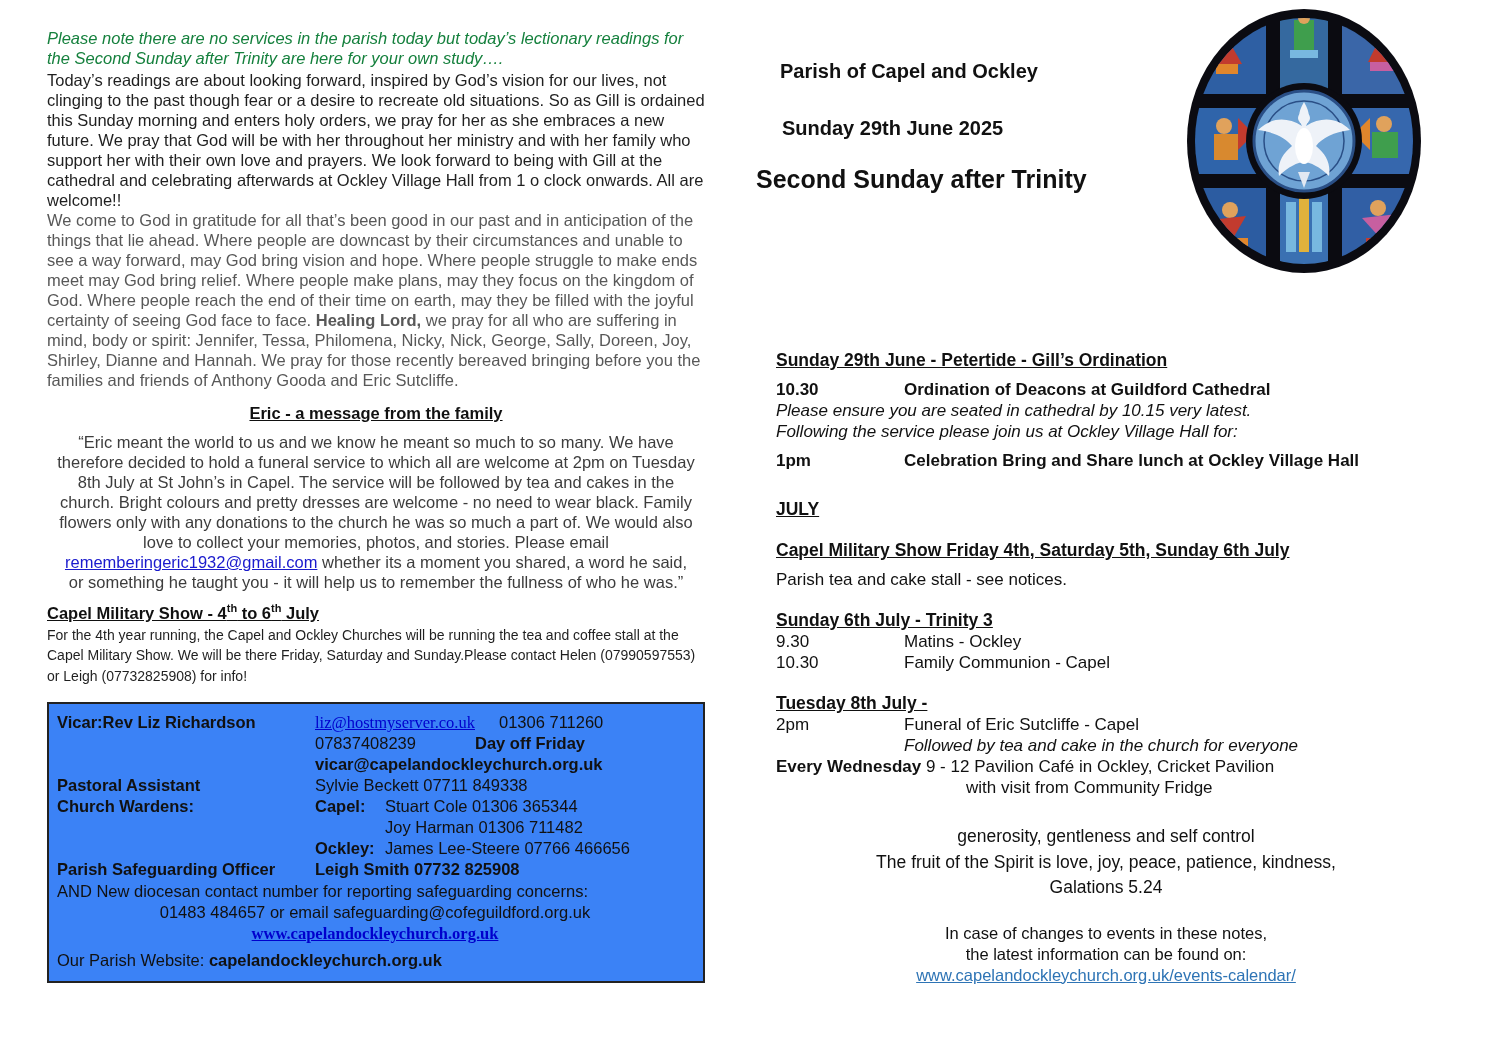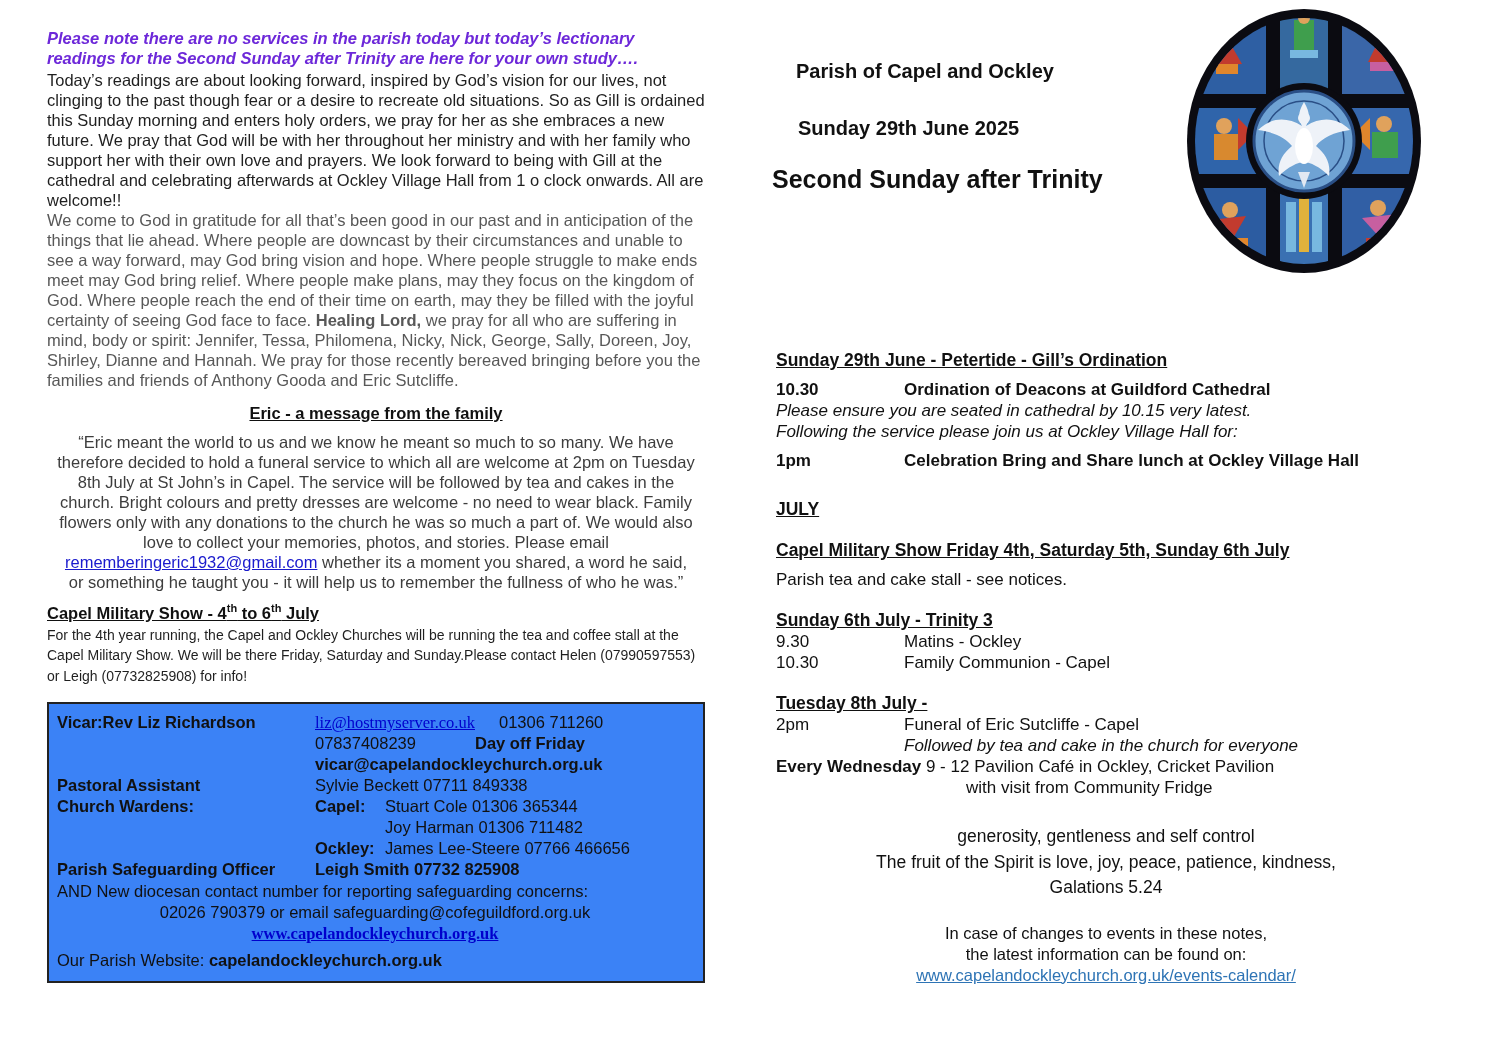--- a/index.html
+++ b/index.html
@@ -4,22 +4,22 @@
 <style>
   html,body { margin:0; padding:0; background:#ffffff; }
   .page {
     position:relative; width:1497px; height:1058px; background:#ffffff;
     font-family:"Liberation Sans", sans-serif; color:#1f1f1f; overflow:hidden;
   }
 
   
   .left-col { position:absolute; left:47px; top:28px; width:658px; }
   .intro-head {
-    margin:0 0 2px 0; font-weight:bold; font-style:italic;
-    font-size:16.5px; line-height:20px; color:#6d28d9;
+    margin:0 0 2px 0; font-weight:normal; font-style:italic;
+    font-size:16.5px; line-height:20px; color:#15803d;
   }
   .body-para { margin:0; font-size:16.5px; line-height:20px; color:#1f1f1f; }
   .prayer-para { margin:0; font-size:16.5px; line-height:20px; color:#585858; }
   .prayer-para .bold { font-weight:bold; }
   .section-title-left {
     margin:14px 0 0 0; text-align:center; font-weight:bold;
     font-size:16.5px; text-decoration:underline; color:#111;
   }
   .eric-para { margin:9px; text-align:center; font-size:16.5px; line-height:20px; color:#3d3d3d; }
   .military-title-left {
@@ -46,21 +46,21 @@
   .cb-sub { display:inline-block; width:70px; font-weight:bold; }
   .cb-sub-empty { display:inline-block; width:70px; }
   .cb-gap { display:inline-block; width:24px; }
   .cb-phone-w { display:inline-block; width:160px; }
   .cb-bold { font-weight:bold; }
   .cb-full-left { margin-top:1px; }
   .cb-full-center { text-align:center; }
   .cb-website-row { margin-top:6px; }
 
   
-  .right-header { position:absolute; left:772px; top:40px; width:400px; }
+  .right-header { position:absolute; left:756px; top:40px; width:400px; }
   .parish-title { margin:20px 0 0 24px; font-weight:bold; font-size:20px; color:#111; }
   .date-line    { margin:34px 0 0 26px; font-weight:bold; font-size:20px; color:#111; }
   .sunday-title { margin:25px 0 0 0;  font-weight:bold; font-size:25px; color:#111; }
 
   .rose-wrap { position:absolute; left:1186px; top:6px; width:236px; height:270px; }
   .rose-caption {
     position:absolute; left:1086px; top:296px; width:400px; text-align:center;
     font-style:italic; font-size:17.5px; color:#111;
   }
 
@@ -118,21 +118,21 @@
         <div class="cb-val"><span class="cb-sub-empty"></span><span>Joy Harman 01306 711482</span></div>
 
         <div></div>
         <div class="cb-val"><span class="cb-sub">Ockley:</span><span>James Lee-Steere 07766 466656</span></div>
 
         <div class="cb-label">Parish Safeguarding Officer</div>
         <div class="cb-val cb-bold">Leigh Smith  07732 825908</div>
       </div>
 
       <div class="cb-full-left">AND New diocesan contact number for reporting safeguarding concerns:</div>
-      <div class="cb-full-center">02026 790379 or email safeguarding@cofeguildford.org.uk</div>
+      <div class="cb-full-center">01483 484657 or email safeguarding@cofeguildford.org.uk</div>
       <div class="cb-full-center"><a href="#" class="link-serif-bold">www.capelandockleychurch.org.uk</a></div>
       <div class="cb-website-row"><span>Our Parish Website: </span> <span class="cb-bold">capelandockleychurch.org.uk</span></div>
     </div>
   </div>
 
   <div class="right-header">
     <div class="parish-title">Parish of Capel and Ockley</div>
     <div class="date-line">Sunday 29th June 2025</div>
     <div class="sunday-title">Second Sunday after Trinity</div>
   </div>

